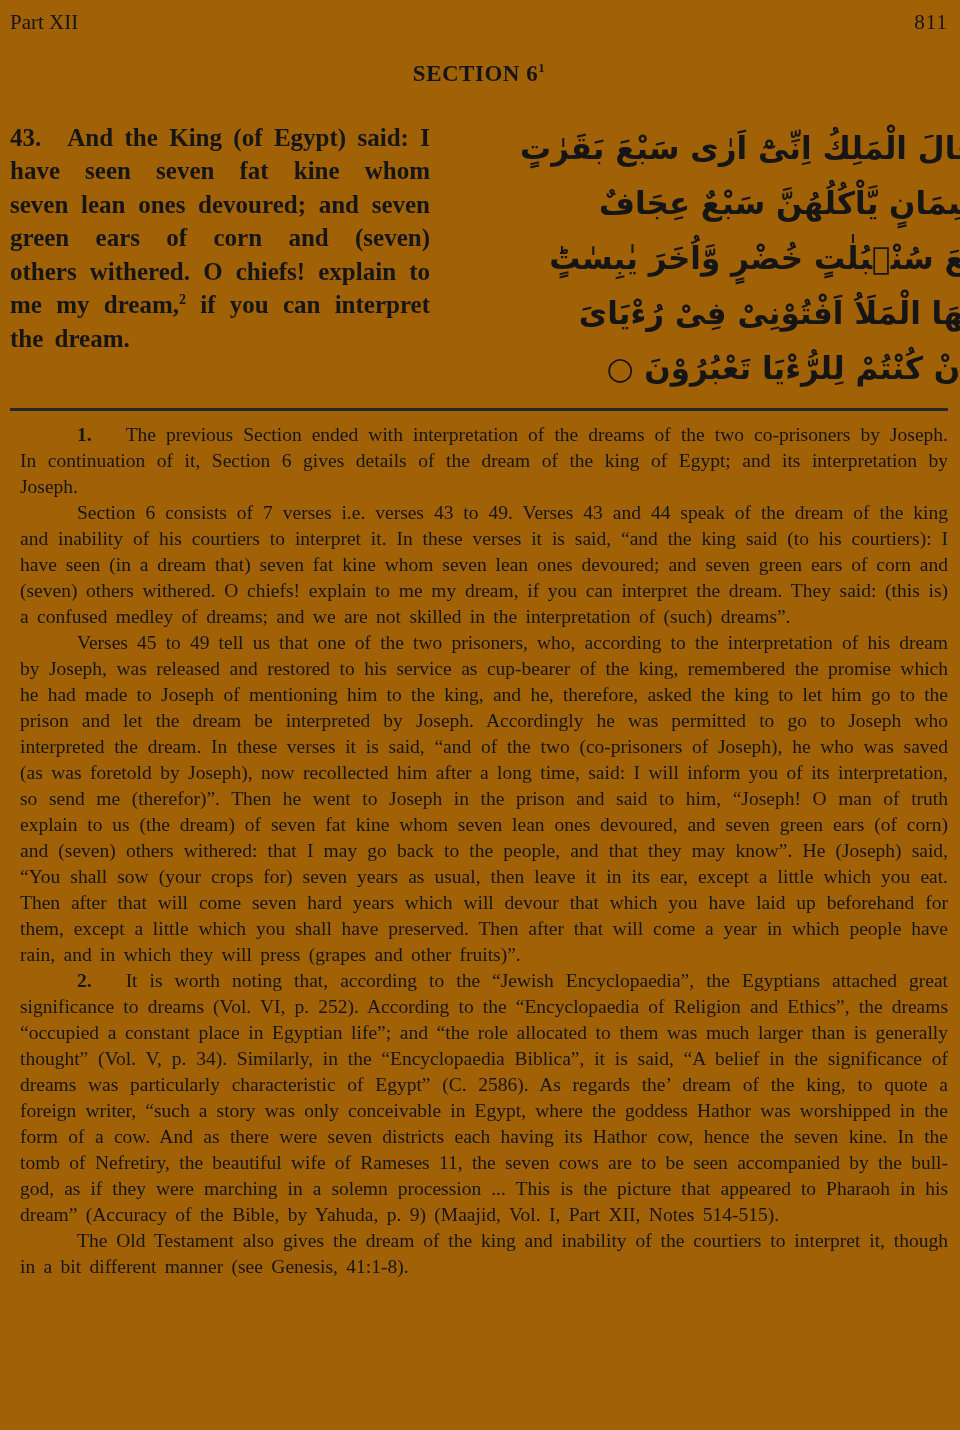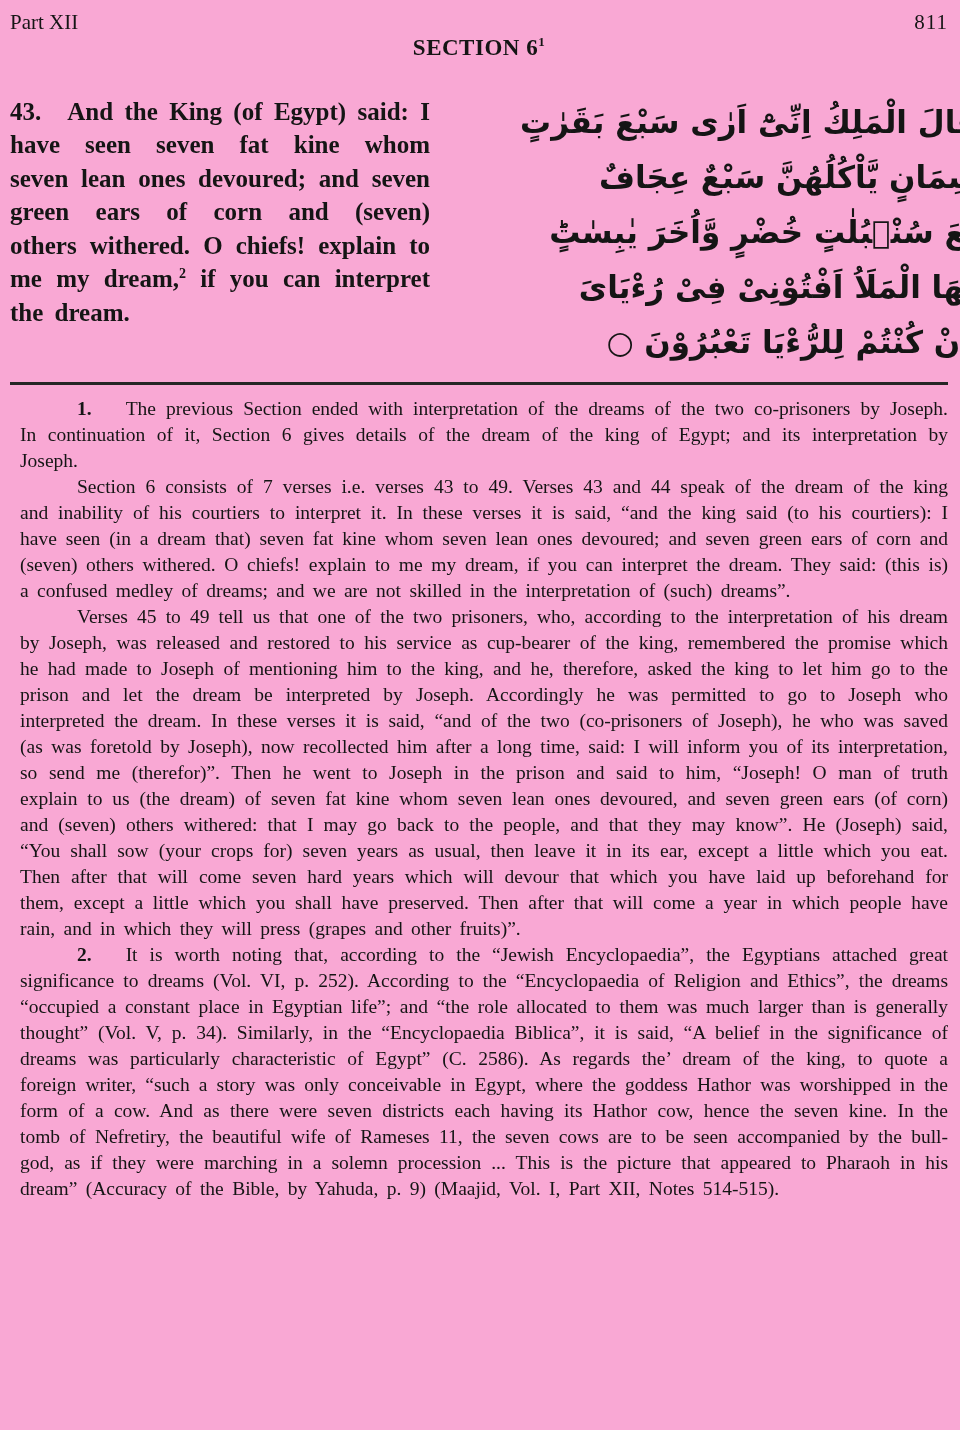--- a/index.html
+++ b/index.html
@@ -6,38 +6,39 @@
   body {
     background: #e8e8e6;
     font-family: "Liberation Serif", "DejaVu Serif", serif;
     color: #151515;
   }
   .page {
     position: relative;
     width: 960px;
     height: 1430px;
     margin: 0 auto;
-    background: #f9a8d4;
+    background: #a16207;
     box-sizing: border-box;
     padding: 10px 12px 0 10px;
     overflow: hidden;
   }
   
   .running-head {
     display: flex;
     align-items: baseline;
     font-size: 21px;
     line-height: 24px;
   }
   .running-head .part   { flex: 1; text-align: left; }
   .running-head .center { flex: 2; text-align: center; font-style: italic; }
   .running-head .pageno { flex: 1; text-align: right; letter-spacing: 1px; }
 
   
   .section-heading {
+    margin-top: 26px;
     text-align: center;
     font-weight: bold;
     font-size: 23px;
     letter-spacing: 0.5px;
   }
   .section-heading sup { font-size: 13px; }
 
   
   .verse-row {
     display: flex;
@@ -120,15 +121,16 @@
     </div>
   </div>
 
   <hr class="divider">
 
   <div class="notes">
     <p><span class="fn-num">1.</span><span>The previous Section ended with interpretation of the dreams of the two co-prisoners by Joseph. In continuation of it, Section 6 gives details of the dream of the king of Egypt; and its interpretation by Joseph.</span></p>
     <p><span>Section 6 consists of 7 verses i.e. verses 43 to 49. Verses 43 and 44 speak of the dream of the king and inability of his courtiers to interpret it. In these verses it is said, “and the king said (to his courtiers): I have seen (in a dream that) seven fat kine whom seven lean ones devoured; and seven green ears of corn and (seven) others withered. O chiefs! explain to me my dream, if you can interpret the dream. They said: (this is) a confused medley of dreams; and we are not skilled in the interpretation of (such) dreams”.</span></p>
     <p><span>Verses 45 to 49 tell us that one of the two prisoners, who, according to the interpretation of his dream by Joseph, was released and restored to his service as cup-bearer of the king, remembered the promise which he had made to Joseph of mentioning him to the king, and he, therefore, asked the king to let him go to the prison and let the dream be interpreted by Joseph. Accordingly he was permitted to go to Joseph who interpreted the dream. In these verses it is said, “and of the two (co-prisoners of Joseph), he who was saved (as was foretold by Joseph), now recollected him after a long time, said: I will inform you of its interpretation, so send me (therefor)”. Then he went to Joseph in the prison and said to him, “Joseph! O man of truth explain to us (the dream) of seven fat kine whom seven lean ones devoured, and seven green ears (of corn) and (seven) others withered: that I may go back to the people, and that they may know”. He (Joseph) said, “You shall sow (your crops for) seven years as usual, then leave it in its ear, except a little which you eat. Then after that will come seven hard years which will devour that which you have laid up beforehand for them, except a little which you shall have preserved. Then after that will come a year in which people have rain, and in which they will press (grapes and other fruits)”.</span></p>
     <p><span class="fn-num">2.</span><span>It is worth noting that, according to the “Jewish Encyclopaedia”, the Egyptians attached great significance to dreams (Vol. VI, p. 252). According to the “Encyclopaedia of Religion and Ethics”, the dreams “occupied a constant place in Egyptian life”; and “the role allocated to them was much larger than is generally thought” (Vol. V, p. 34). Similarly, in the “Encyclopaedia Biblica”, it is said, “A belief in the significance of dreams was particularly characteristic of Egypt” (C. 2586). As regards the’ dream of the king, to quote a foreign writer, “such a story was only conceivable in Egypt, where the goddess Hathor was worshipped in the form of a cow. And as there were seven districts each having its Hathor cow, hence the seven kine. In the tomb of Nefretiry, the beautiful wife of Rameses 11, the seven cows are to be seen accompanied by the bull-god, as if they were marching in a solemn procession ... This is the picture that appeared to Pharaoh in his dream” (Accuracy of the Bible, by Yahuda, p. 9) (Maajid, Vol. I, Part XII, Notes 514-515).</span></p>
+    <p><span>The Old Testament also gives the dream of the king and inability of the courtiers to interpret it, though in a bit different manner (see Genesis, 41:1-8).</span></p>
   </div>
 
 </div>
 
 </body></html>

